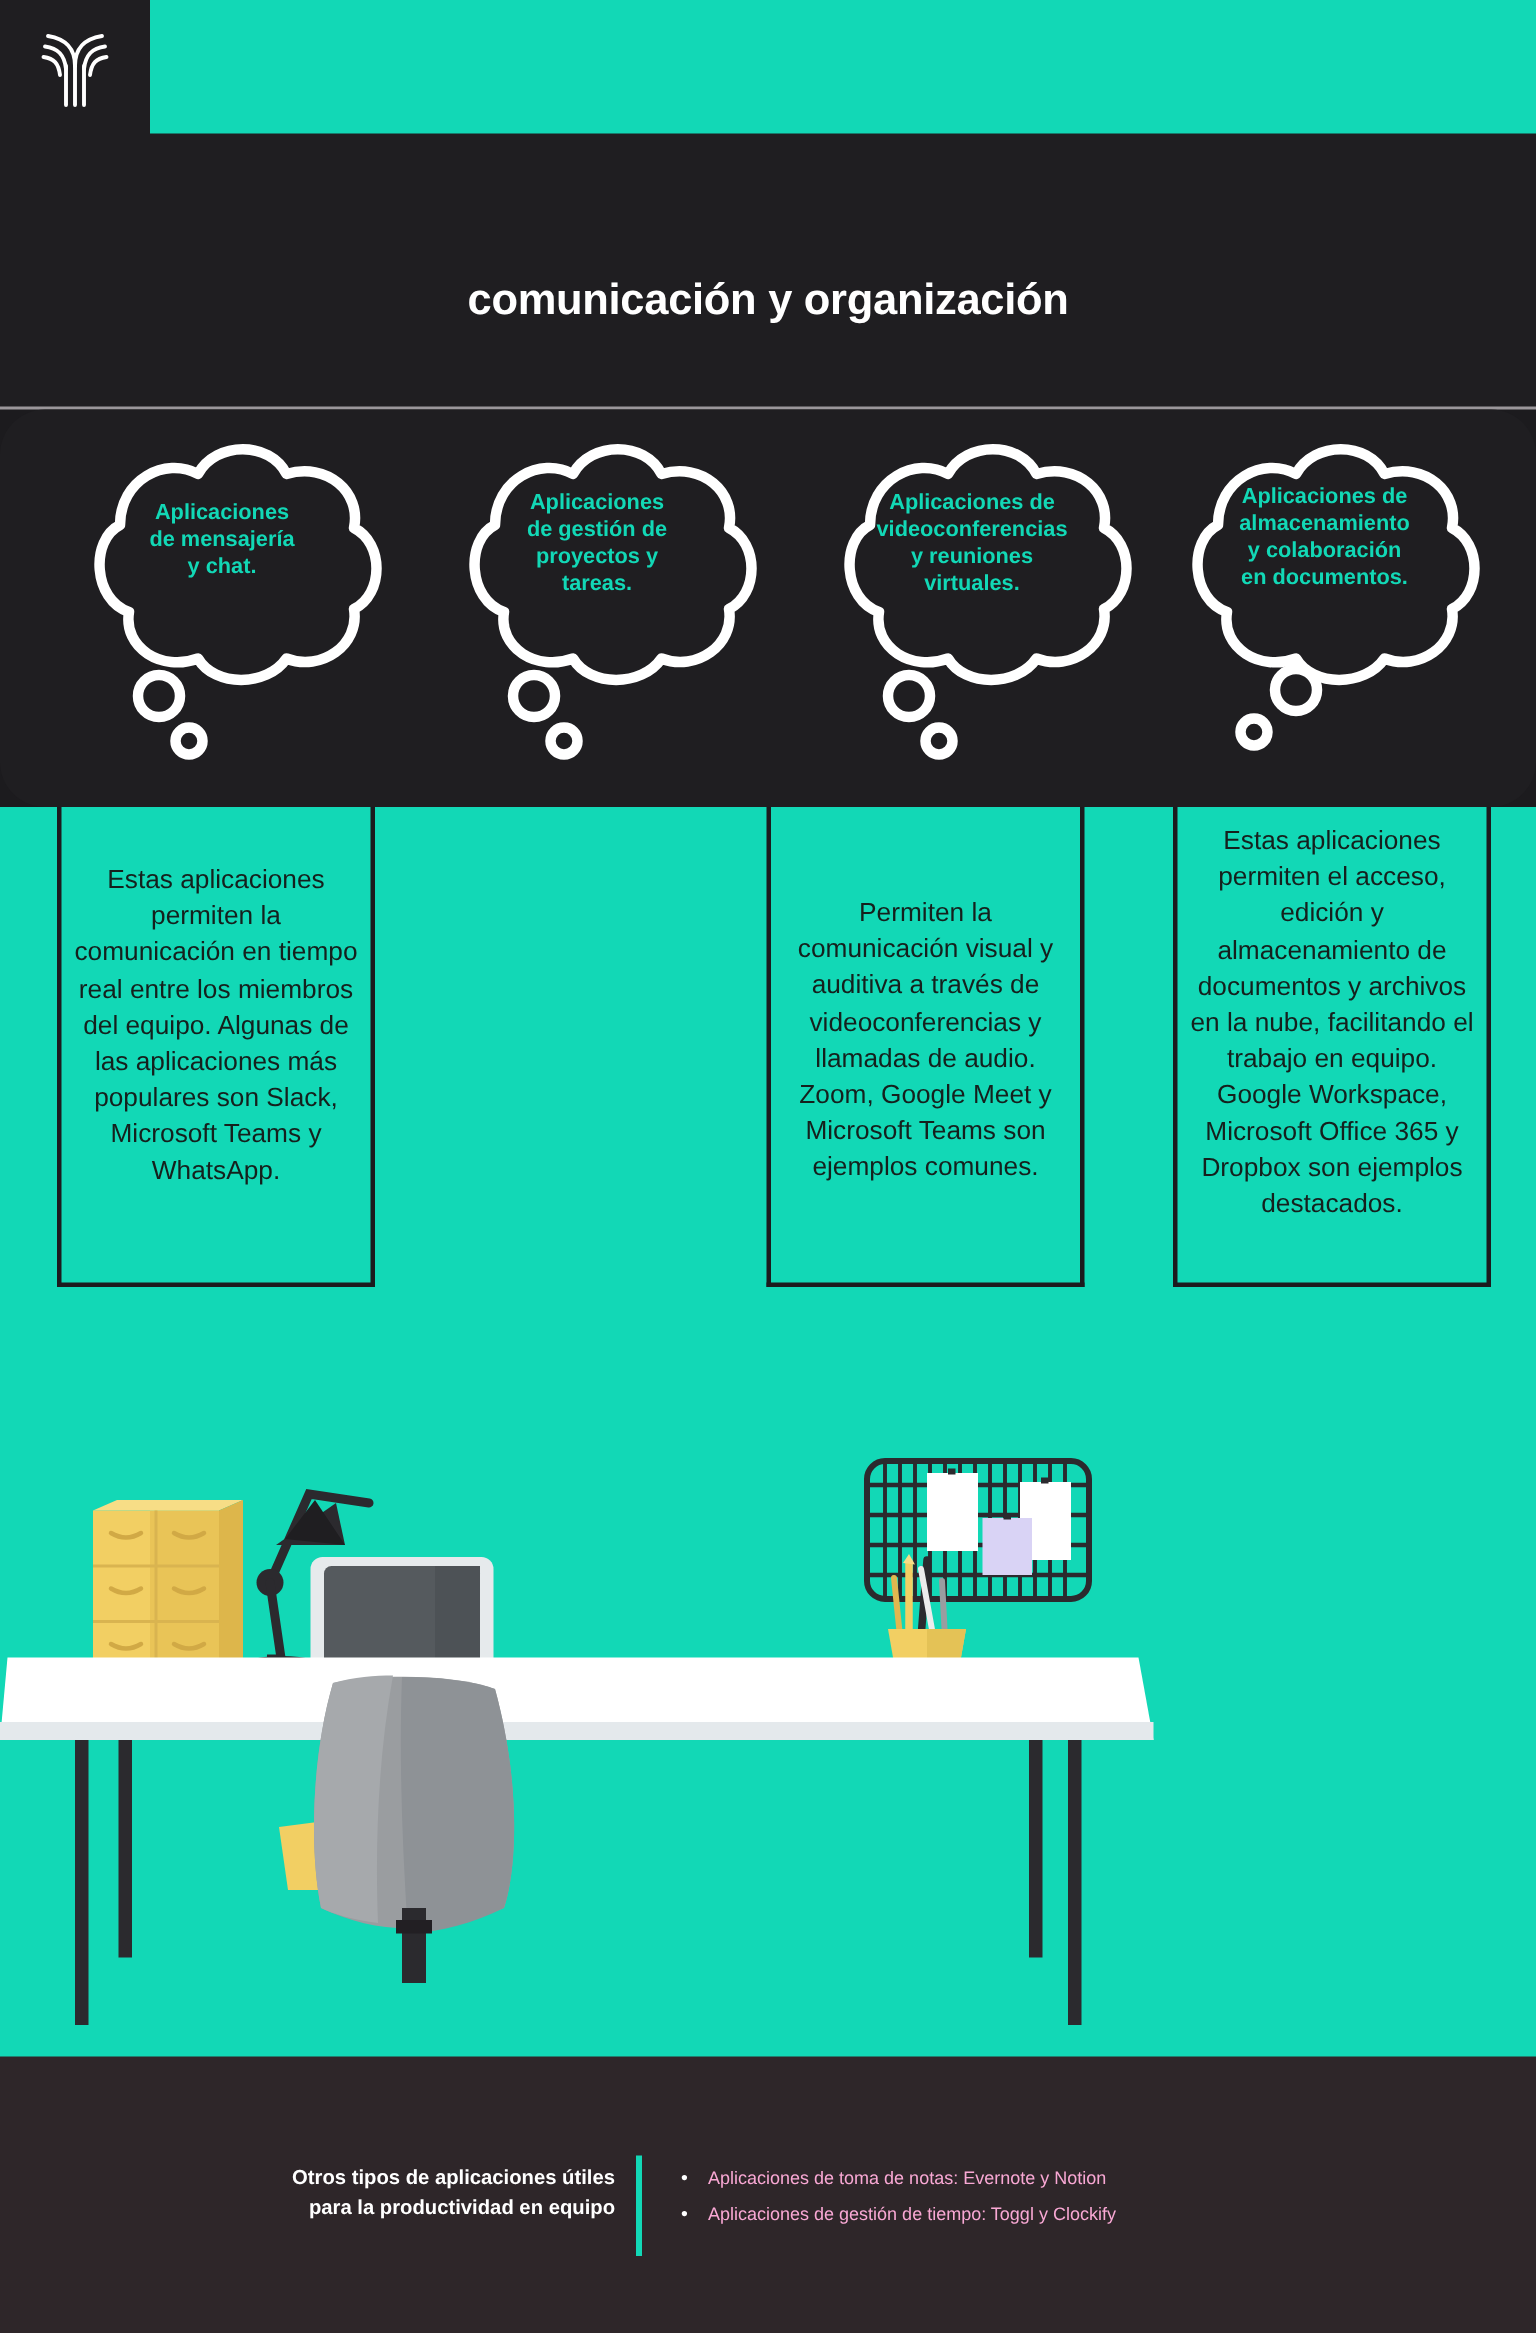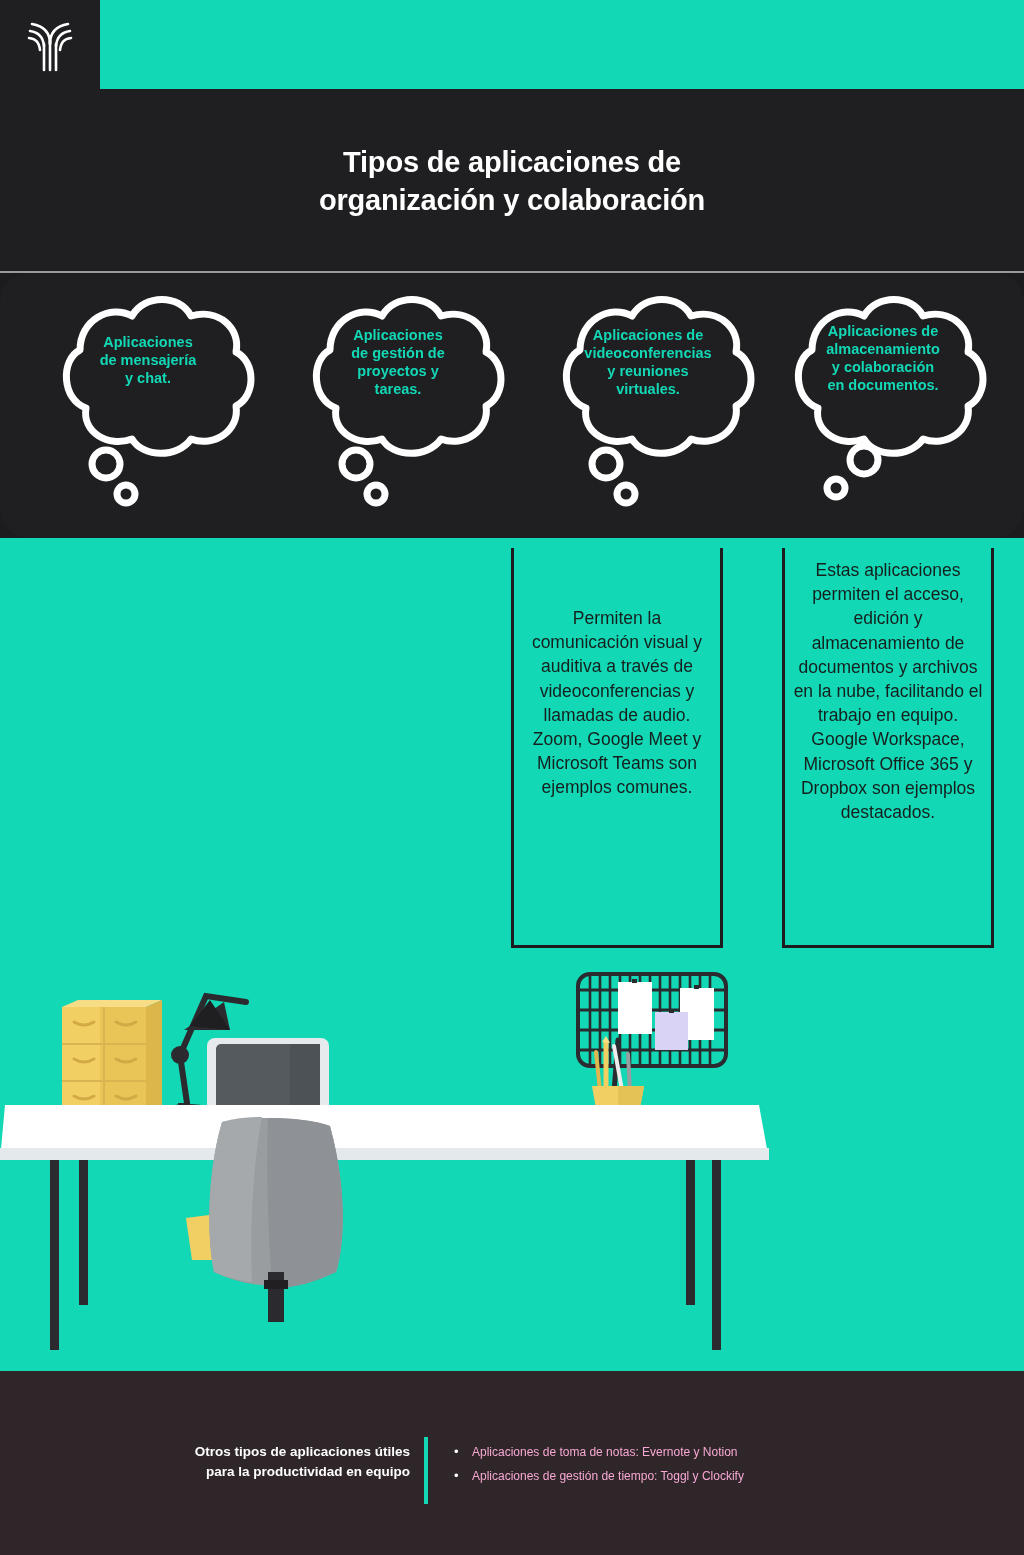--- a/index.html
+++ b/index.html
@@ -37,26 +37,25 @@
   .b2{left:278px;}
   .b3{left:528px;}
   .b4{left:772px;}
 
   
   .body-teal{position:absolute;left:0;top:538px;width:1024px;height:828px;background:#12d8b6;}
 
   
   .cards{position:absolute;left:0;top:538px;width:1024px;height:405px;}
   .card{
-    position:absolute;top:0;width:212px;height:400px;
+    position:absolute;top:0;width:212px;height:320px;
     border-left:3px solid #1c1b1e;
     border-right:3px solid #1c1b1e;
     border-bottom:3px solid #1c1b1e;
     box-sizing:border-box;
-    margin-top:10px;
   }
   .card p{
     margin:0;padding:0 8px;
     color:#15201d;text-align:center;
     font-size:17.5px;line-height:24.2px;
   }
   .c1{left:38px;}
   .c2{left:288px;}
   .c3{left:511px;}
   .c4{left:782px;}
@@ -107,22 +106,22 @@
           <path d="M32 24 C 32 12, 38 6, 50 4"></path>
           <path d="M26 26 C 25 16, 20 12, 12 11"></path>
           <path d="M38 26 C 39 16, 44 12, 52 11"></path>
           <path d="M22 30 C 21 22, 18 19, 11 18"></path>
           <path d="M42 30 C 43 22, 46 19, 53 18"></path>
         </g>
       </svg>
     </div>
 
     <div class="title">
-      <span>Tipos de aplicaciones de</span><br>
-      <span>organización y colaboración</span>
+      <br>
+      <span>comunicación y organización</span>
     </div>
 
     <div class="header-rule"></div>
   </div>
 
   <div class="bubbles">
 
     <div class="bubble b1">
       <svg width="240" height="250" viewBox="0 0 240 250">
         <g fill="none" stroke="#ffffff" stroke-width="7" stroke-linejoin="round">
@@ -195,20 +194,23 @@
         <span>almacenamiento</span><br>
         <span>y colaboración</span><br>
         <span>en documentos.</span>
       </div>
     </div>
   </div>
 
   <div class="body-teal"></div>
 
   <div class="cards">
+    <div class="card c1">
+      <p>Estas aplicaciones permiten la comunicación en tiempo real entre los miembros del equipo. Algunas de las aplicaciones más populares son Slack, Microsoft Teams y WhatsApp.</p>
+    </div>
     <div class="card c3">
       <p>Permiten la comunicación visual y auditiva a través de videoconferencias y llamadas de audio. Zoom, Google Meet y Microsoft Teams son ejemplos comunes.</p>
     </div>
     <div class="card c4">
       <p>Estas aplicaciones permiten el acceso, edición y almacenamiento de documentos y archivos en la nube, facilitando el trabajo en equipo. Google Workspace, Microsoft Office 365 y Dropbox son ejemplos destacados.</p>
     </div>
   </div>
 
   <div class="illo">
     <svg width="1024" height="406" viewBox="0 0 1024 406">

